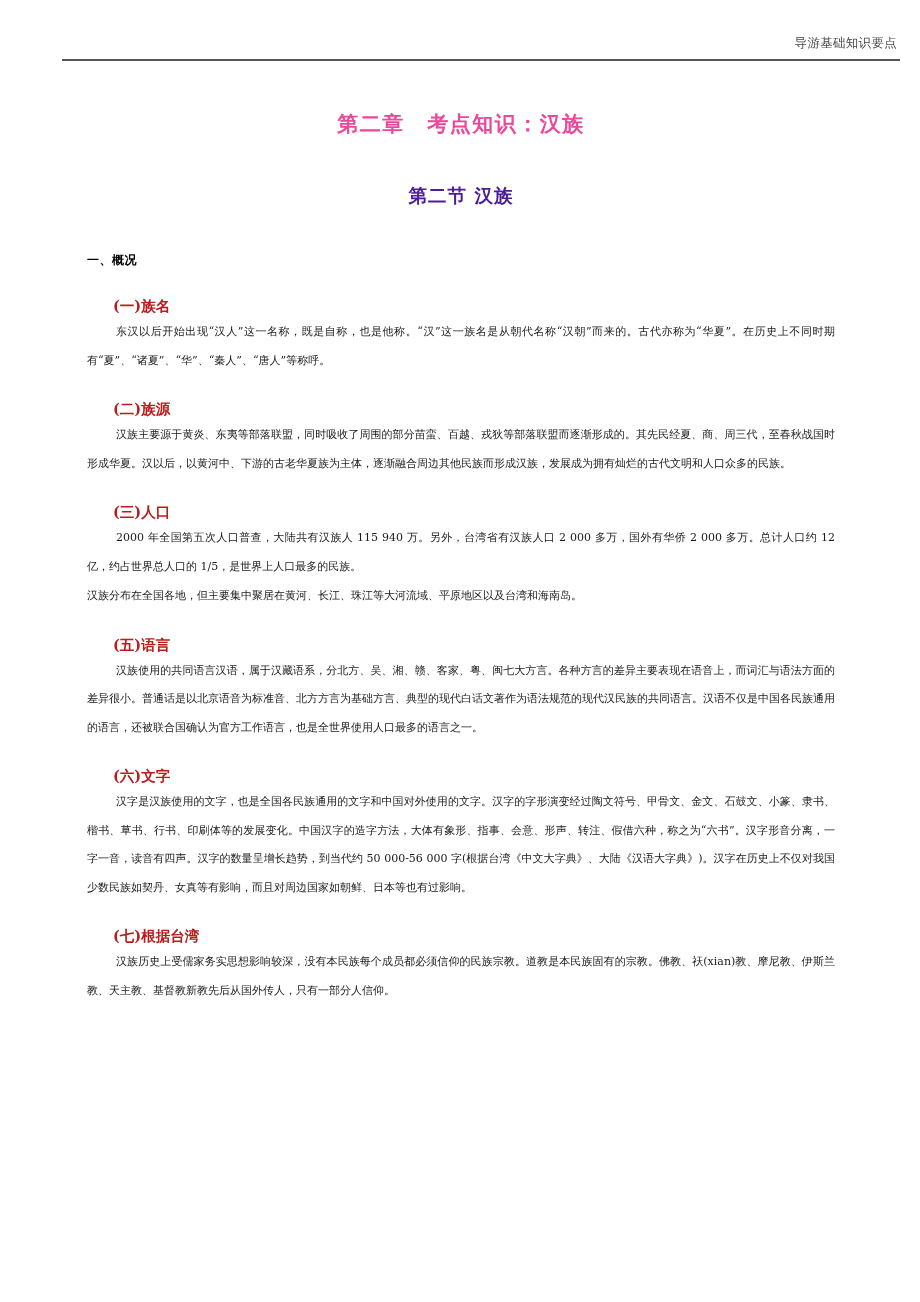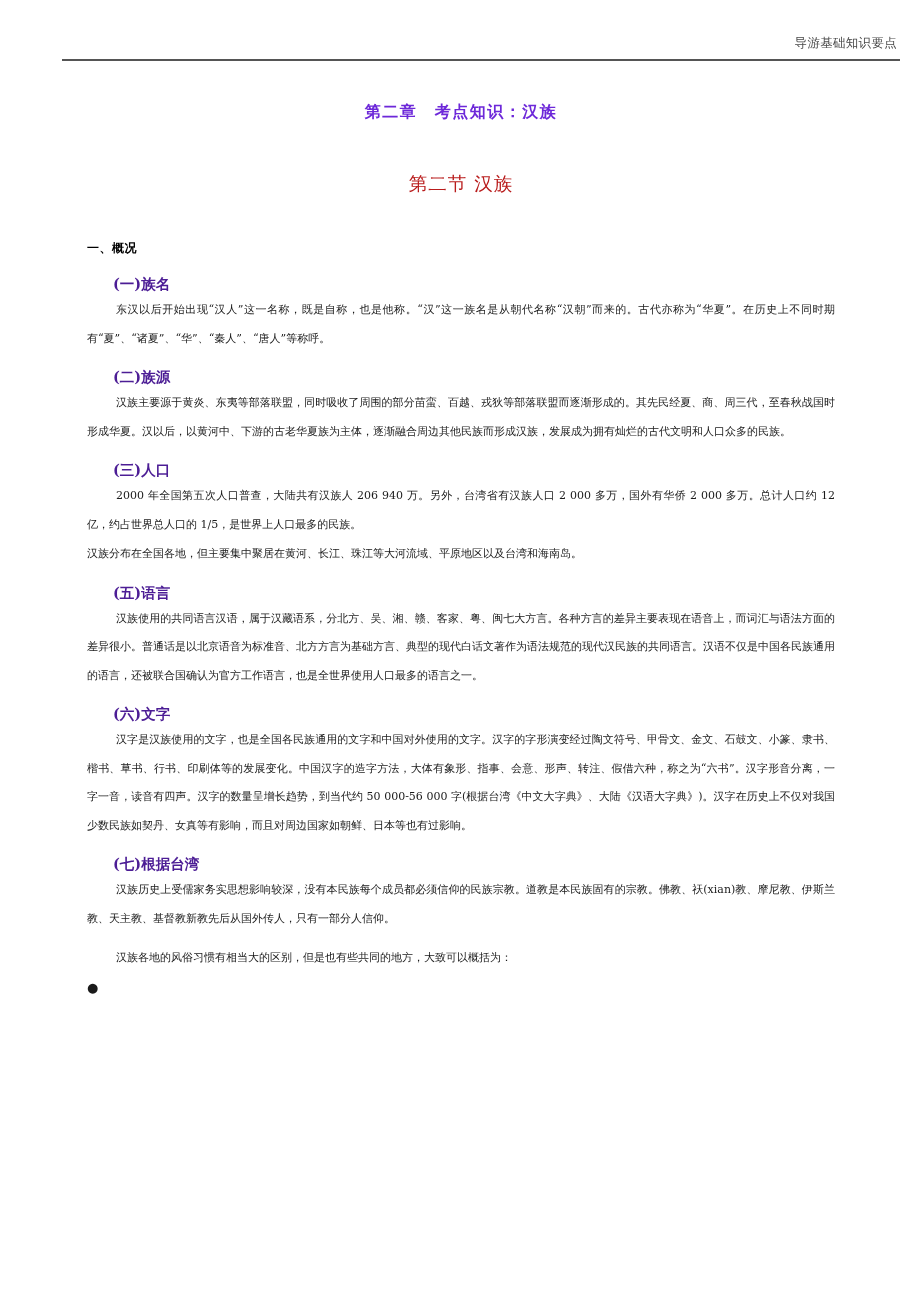--- a/index.html
+++ b/index.html
@@ -52,52 +52,52 @@
   .content {
     position: absolute;
     left: 87px;
     top: 84px;
     width: 748px;
   }
 
   
   .chapter-title {
     text-align: center;
-    font-size: 16px;
+    font-size: 21px;
     font-weight: bold;
     letter-spacing: 1.5px;
-    margin: 12px 0 0 0;
+    margin: 24px 0 0 0;
     line-height: 32px;
-    color: #6d28d9;
+    color: #ec4899;
   }
   .section-title {
     text-align: center;
     font-size: 18.5px;
-    font-weight: normal;
+    font-weight: bold;
     letter-spacing: 1px;
     margin: 42px 0 0 0;
     line-height: 28px;
-    color: #b91c1c;
+    color: #4c1d95;
   }
 
   
   .h-level1 {
     font-size: 12px;
     font-weight: bold;
     letter-spacing: 0.5px;
     margin: 38px 0 0 0;
     line-height: 24px;
     color: #000;
   }
   .h-level2 {
     font-size: 14.5px;
     font-weight: bold;
-    margin: 12px 0 0 26px;
+    margin: 22px 0 0 26px;
     line-height: 23px;
-    color: #4c1d95;
+    color: #b91c1c;
   }
 
   
   .para {
     font-size: 11px;
     line-height: 28.5px;
     margin: 1px 0 0 0;
     text-align: justify;
     text-justify: inter-ideograph;
     text-indent: 29px;
@@ -171,21 +171,21 @@
 
     <h3 class="h-level1">一、概况</h3>
 
     <h4 class="h-level2">(一)族名</h4>
     <p class="para">东汉以后开始出现“汉人”这一名称，既是自称，也是他称。“汉”这一族名是从朝代名称“汉朝”而来的。古代亦称为“华夏”。在历史上不同时期有“夏”、“诸夏”、“华”、“秦人”、“唐人”等称呼。</p>
 
     <h4 class="h-level2">(二)族源</h4>
     <p class="para">汉族主要源于黄炎、东夷等部落联盟，同时吸收了周围的部分苗蛮、百越、戎狄等部落联盟而逐渐形成的。其先民经夏、商、周三代，至春秋战国时形成华夏。汉以后，以黄河中、下游的古老华夏族为主体，逐渐融合周边其他民族而形成汉族，发展成为拥有灿烂的古代文明和人口众多的民族。</p>
 
     <h4 class="h-level2">(三)人口</h4>
-    <p class="para">2000 年全国第五次人口普查，大陆共有汉族人 206 940 万。另外，台湾省有汉族人口 2 000 多万，国外有华侨 2 000 多万。总计人口约 12 亿，约占世界总人口的 1/5，是世界上人口最多的民族。</p>
+    <p class="para">2000 年全国第五次人口普查，大陆共有汉族人 115 940 万。另外，台湾省有汉族人口 2 000 多万，国外有华侨 2 000 多万。总计人口约 12 亿，约占世界总人口的 1/5，是世界上人口最多的民族。</p>
 
     <p class="para noindent">汉族分布在全国各地，但主要集中聚居在黄河、长江、珠江等大河流域、平原地区以及台湾和海南岛。</p>
 
     <h4 class="h-level2">(五)语言</h4>
     <p class="para">汉族使用的共同语言汉语，属于汉藏语系，分北方、吴、湘、赣、客家、粤、闽七大方言。各种方言的差异主要表现在语音上，而词汇与语法方面的差异很小。普通话是以北京语音为标准音、北方方言为基础方言、典型的现代白话文著作为语法规范的现代汉民族的共同语言。汉语不仅是中国各民族通用的语言，还被联合国确认为官方工作语言，也是全世界使用人口最多的语言之一。</p>
 
     <h4 class="h-level2">(六)文字</h4>
     <p class="para">汉字是汉族使用的文字，也是全国各民族通用的文字和中国对外使用的文字。汉字的字形演变经过陶文符号、甲骨文、金文、石鼓文、小篆、隶书、楷书、草书、行书、印刷体等的发展变化。中国汉字的造字方法，大体有象形、指事、会意、形声、转注、假借六种，称之为“六书”。汉字形音分离，一字一音，读音有四声。汉字的数量呈增长趋势，到当代约 50 000-56 000 字(根据台湾《中文大字典》、大陆《汉语大字典》)。汉字在历史上不仅对我国少数民族如契丹、女真等有影响，而且对周边国家如朝鲜、日本等也有过影响。</p>
 
     <h4 class="h-level2">(七)根据台湾</h4>

